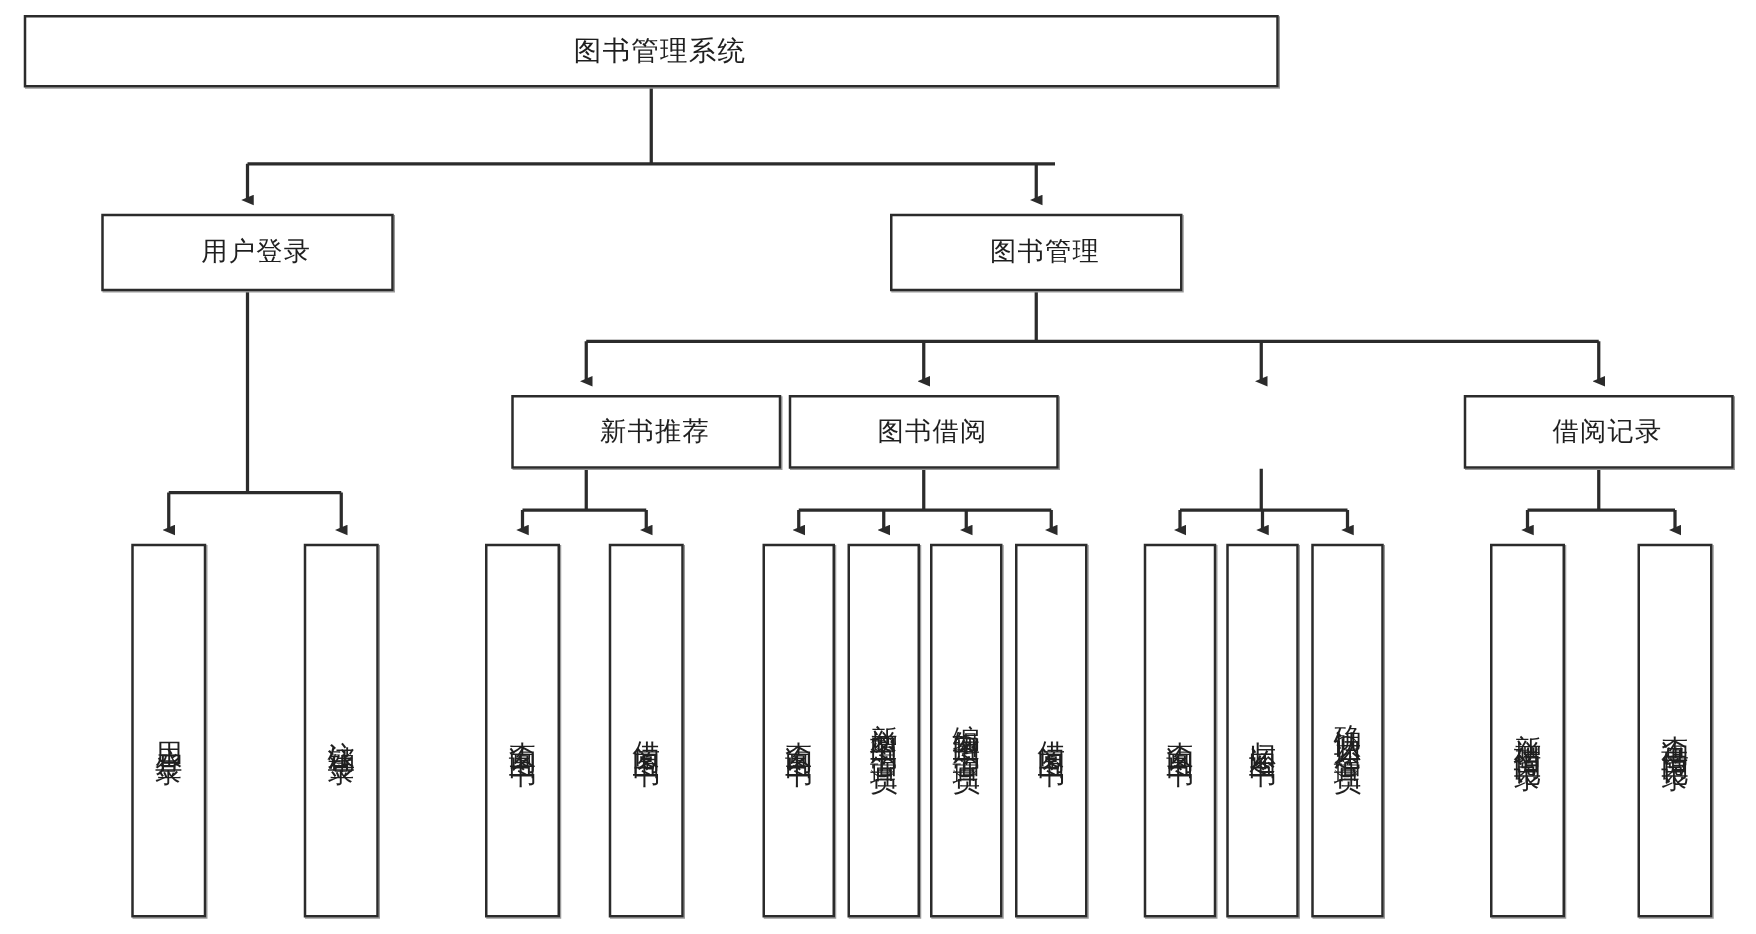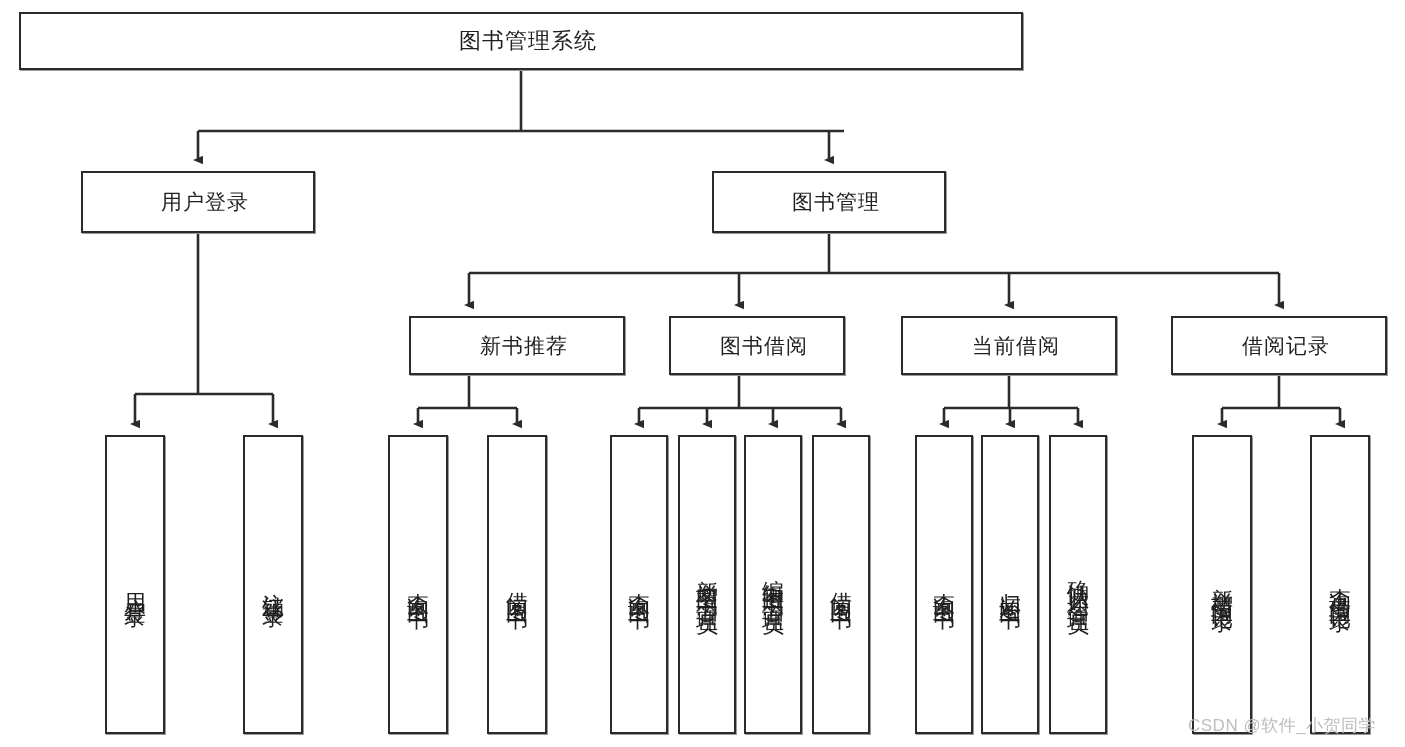--- a/index.html
+++ b/index.html
@@ -141,25 +141,22 @@
   <div class="node horiz" style="left:81px; top:171px; width:234px; height:62px;">
     <span class="node-label">用户登录</span>
   </div>
   <div class="node horiz" style="left:712px; top:171px; width:234px; height:62px;align-items:center;">
     <span class="node-label">图书管理</span>
   </div>
 
   <div class="node horiz" style="left:361px; top:316px; width:216px; height:59px;margin-left:48px;">
     <span class="node-label">新书推荐</span>
   </div>
-  <div class="node horiz" style="left:631px; top:316px; width:176px; height:59px;margin-left:38px;">
+  <div class="node horiz" style="left:631px; top:316px; width:216px; height:59px;">
     <span class="node-label">图书借阅</span>
-  </div>
-  <div class="node horiz" style="left:901px; top:316px; width:216px; height:59px;">
-    <span class="node-label">当前借阅</span>
   </div>
   <div class="node horiz" style="left:1171px; top:316px; width:216px; height:59px;">
     <span class="node-label">借阅记录</span>
   </div>
 
   <div class="node vert" style="left:105px; top:435px; width:60px; height:299px;">
     <span class="node-label">用户登录</span>
   </div>
   <div class="node vert" style="left:243px; top:435px; width:60px; height:299px;">
     <span class="node-label">注销登录</span>
@@ -195,15 +192,14 @@
     <span class="node-label">确认归还（管理员）</span>
   </div>
 
   <div class="node vert" style="left:1192px; top:435px; width:60px; height:299px;">
     <span class="node-label">新增借阅记录</span>
   </div>
   <div class="node vert" style="left:1310px; top:435px; width:60px; height:299px;">
     <span class="node-label">查询借阅记录</span>
   </div>
 
-  <div id="watermark">CSDN @软件_小贺同学</div>
 
 </div>
 
 </body></html>

